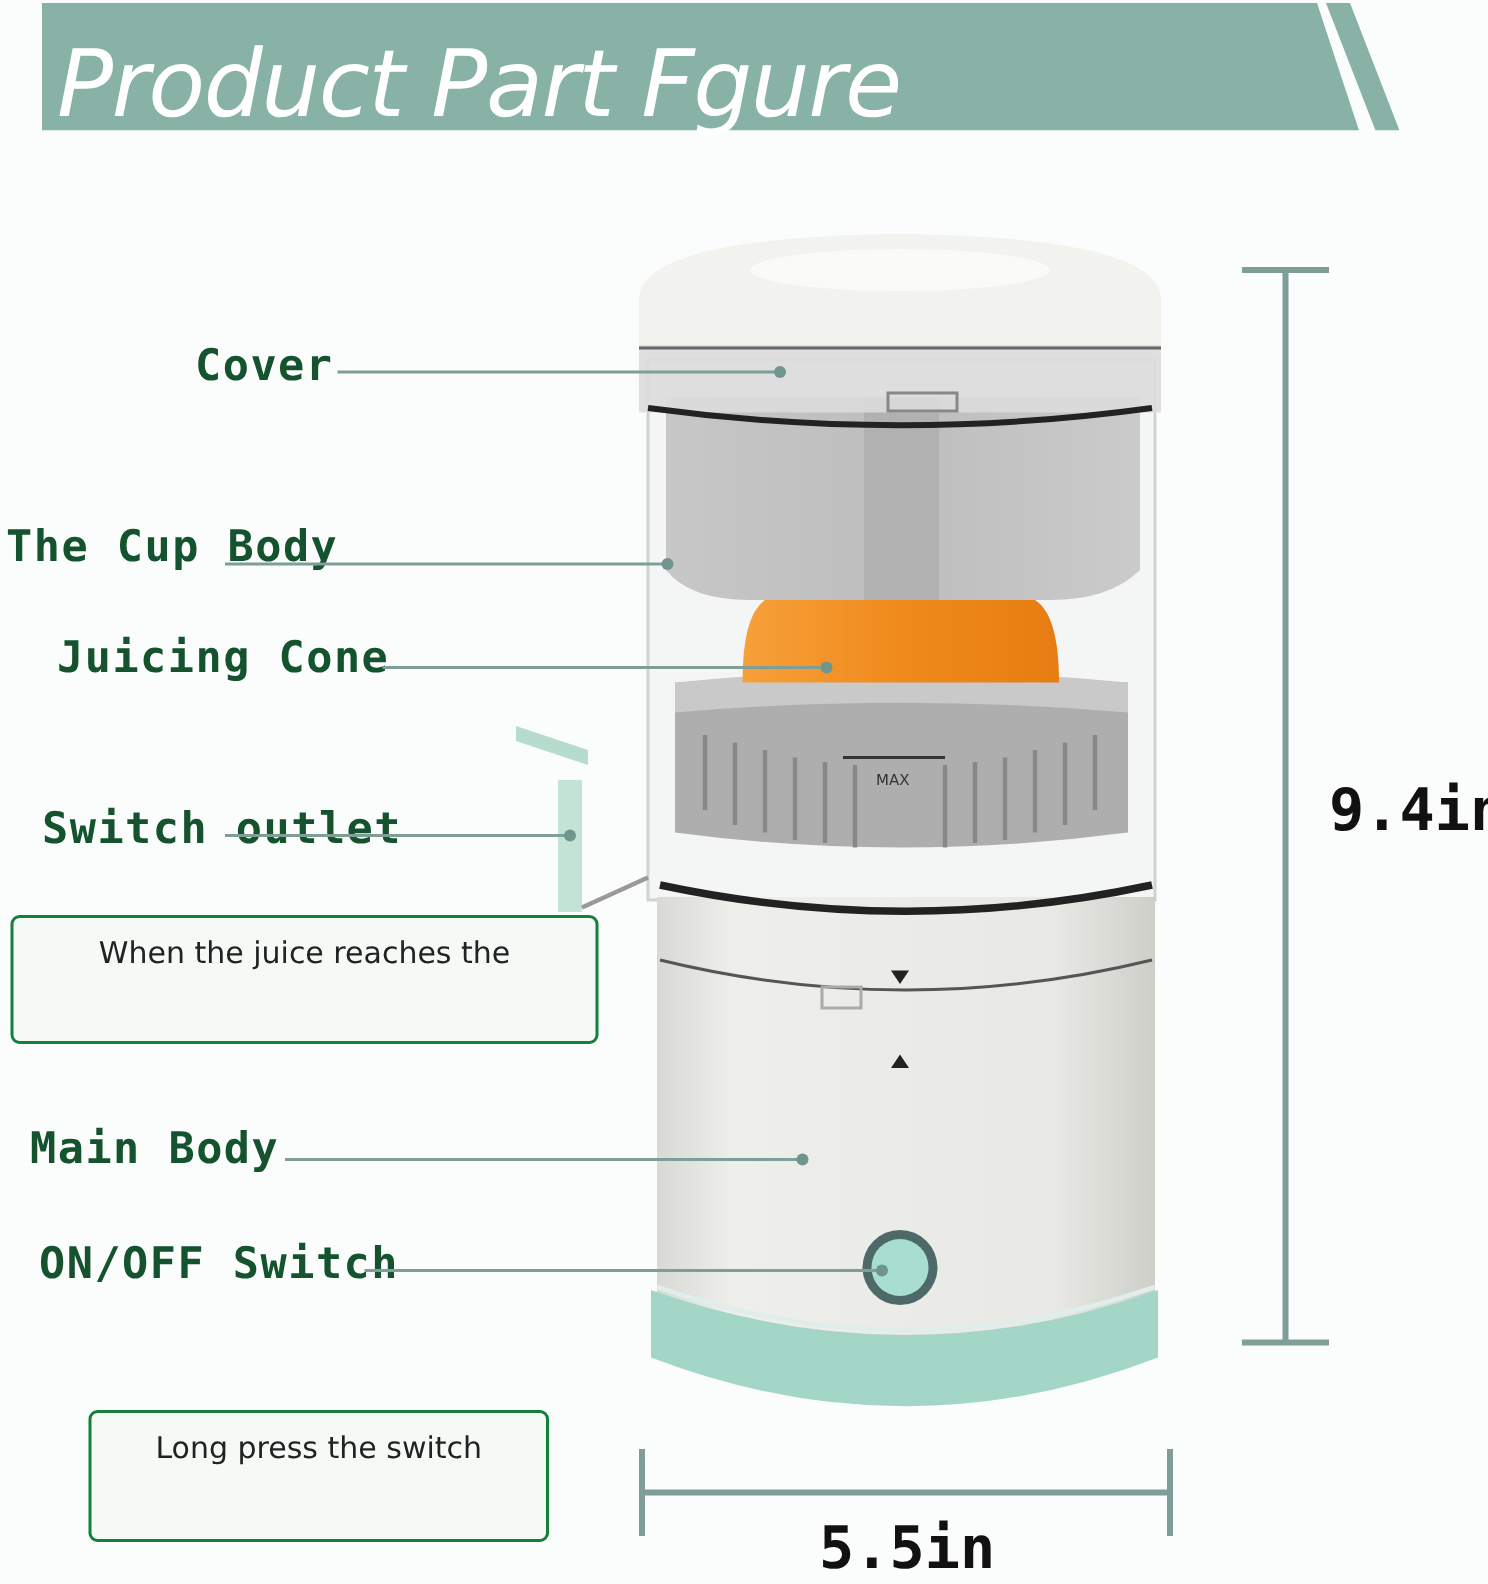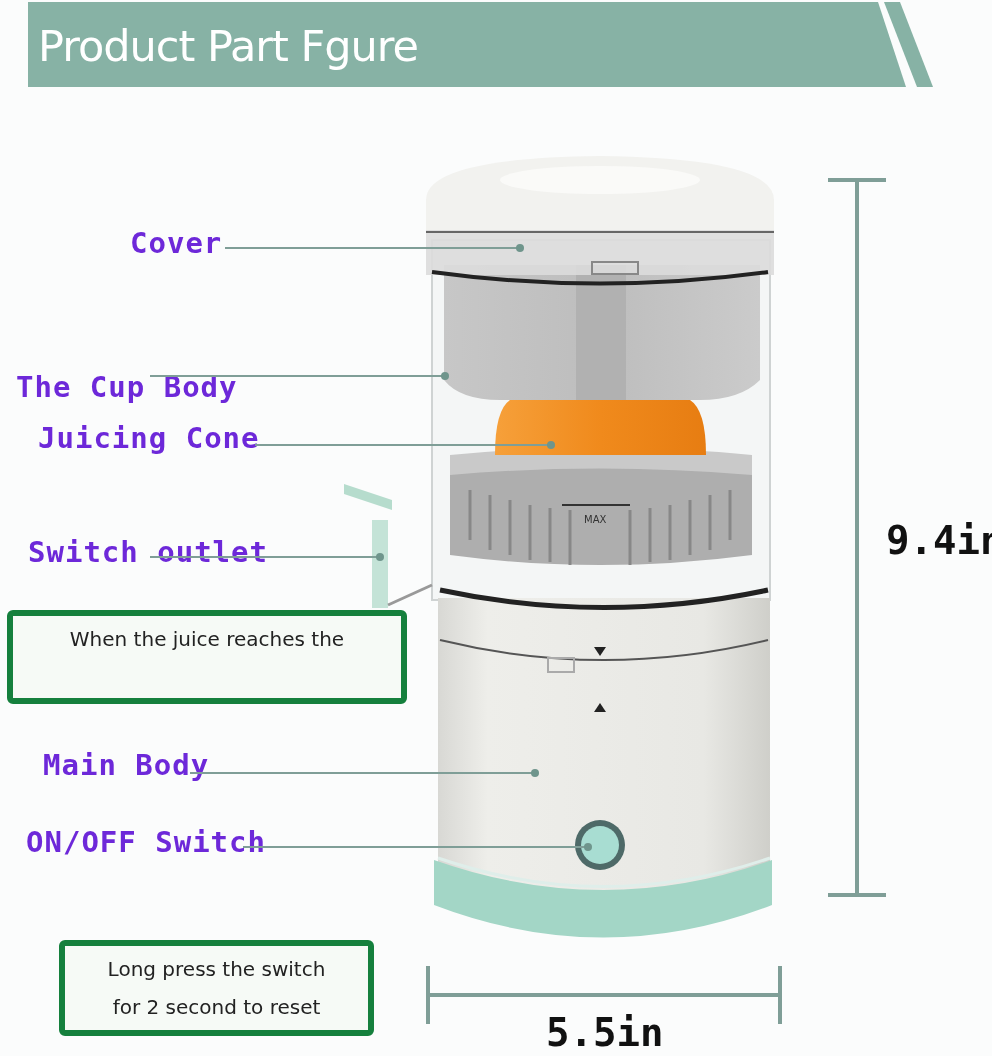--- a/index.html
+++ b/index.html
@@ -1,26 +1,26 @@
 <!DOCTYPE html>
 <html><head>
 <meta charset="utf-8">
 <style>
   html, body { margin:0; padding:0; }
   body { width:992px; height:1056px; background:#fbfcfc; position:relative; overflow:hidden;
          font-family:"DejaVu Sans Mono", monospace; color:#111; }
   .banner { position:absolute; left:28px; top:0; width:905px; height:87px; }
   .banner svg { position:absolute; left:0; top:0; }
-  .banner-title { position:absolute; left:10px; top:6px; font-family:"DejaVu Sans", sans-serif;
-                  font-size:43px; color:#fff; letter-spacing:-1px; line-height:80px; }
+  .banner-title { position:absolute; left:10px; top:16px; font-family:"DejaVu Sans", sans-serif;
+                  font-size:62px; color:#fff; letter-spacing:-1px; line-height:80px;font-style:italic; }
   .label { position:absolute; font-family:"DejaVu Sans Mono", monospace; font-weight:bold;
-           font-size:29px; color:#6d28d9; white-space:nowrap; letter-spacing:1px; }
+           font-size:29px; color:#14532d; white-space:nowrap; letter-spacing:1px; }
   .leader { position:absolute; height:2px; background:#7f9e97; }
   .dot { position:absolute; width:8px; height:8px; border-radius:50%; background:#6f958c; }
-  .note { position:absolute; border:6px solid #15803d; border-radius:6px; background:#f6faf6;
+  .note { position:absolute; border:2px solid #15803d; border-radius:6px; background:#f6faf6;
           font-family:"DejaVu Sans", sans-serif; font-size:20px; color:#222; text-align:center; }
   .note div { line-height:46px; }
   .dim-text { position:absolute; font-family:"DejaVu Sans Mono", monospace; font-weight:bold; font-size:39px; color:#111; }
 </style>
 </head>
 <body>
 
 <div class="banner">
   <svg width="905" height="87">
     <polygon points="0,2 850,2 878,87 0,87" fill="#87b2a5"></polygon>
@@ -107,43 +107,42 @@
     <line x1="428" y1="995" x2="780" y2="995"></line>
     <line x1="428" y1="966" x2="428" y2="1024"></line>
     <line x1="780" y1="966" x2="780" y2="1024"></line>
   </g>
 </svg>
 
 <div class="label" style="left:130px;top:226px;">Cover</div>
 <div class="leader" style="left:225px;top:247px;width:295px;"></div>
 <div class="dot" style="left:516px;top:244px;"></div>
 
-<div class="label" style="left:16px;top:347px;margin-top:23px;">The Cup Body</div>
+<div class="label" style="left:4px;top:347px;">The Cup Body</div>
 <div class="leader" style="left:150px;top:375px;width:295px;"></div>
 <div class="dot" style="left:441px;top:372px;"></div>
 
 <div class="label" style="left:38px;top:421px;">Juicing Cone</div>
 <div class="leader" style="left:255px;top:444px;width:295px;"></div>
 <div class="dot" style="left:547px;top:441px;"></div>
 
 <div class="label" style="left:28px;top:535px;">Switch outlet</div>
 <div class="leader" style="left:150px;top:556px;width:230px;"></div>
 <div class="dot" style="left:376px;top:553px;"></div>
 
 <div class="note" style="left:7px;top:610px;width:388px;height:82px;">
   <div>When the juice reaches the</div>
 </div>
 
-<div class="label" style="left:43px;top:748px;">Main Body</div>
+<div class="label" style="left:20px;top:748px;">Main Body</div>
 <div class="leader" style="left:190px;top:772px;width:345px;"></div>
 <div class="dot" style="left:531px;top:769px;"></div>
 
 <div class="label" style="left:6px;top:825px;margin-left:20px;">ON/OFF Switch</div>
 <div class="leader" style="left:243px;top:846px;width:345px;"></div>
 <div class="dot" style="left:584px;top:843px;"></div>
 
 <div class="note" style="left:59px;top:892px;width:303px;height:84px;margin-top:48px;">
   <div>Long press the switch</div>
-  <div style="margin-top:-8px;">for 2 second to reset</div>
 </div>
 
 <div class="dim-text" style="left:886px;top:518px;">9.4in</div>
 <div class="dim-text" style="left:546px;top:1010px;">5.5in</div>
 
 </body></html>

